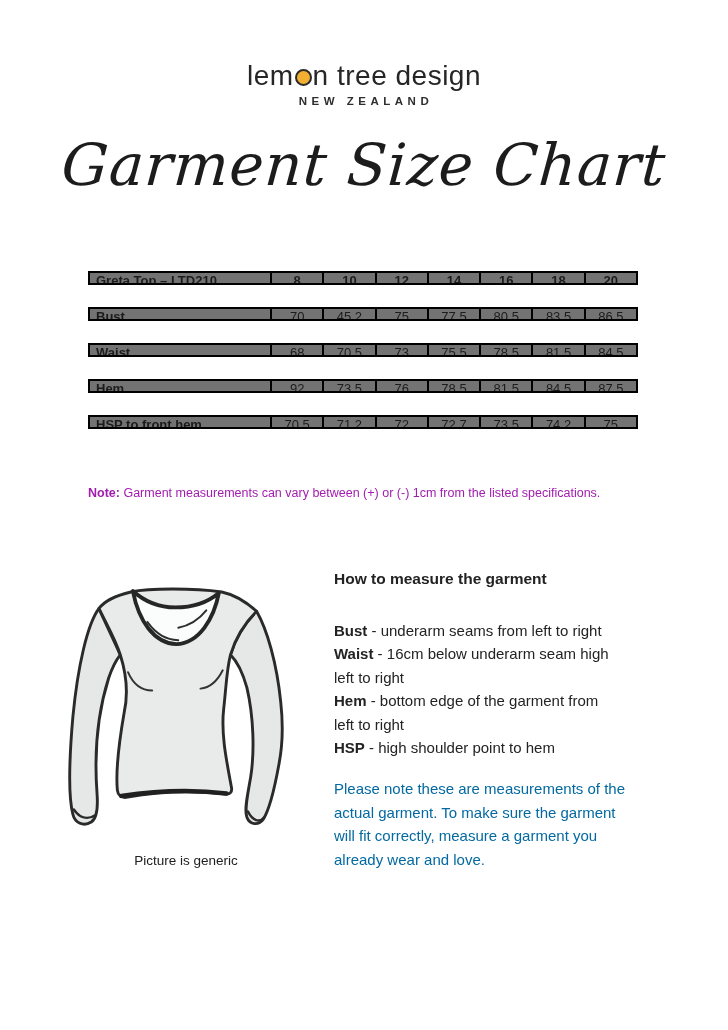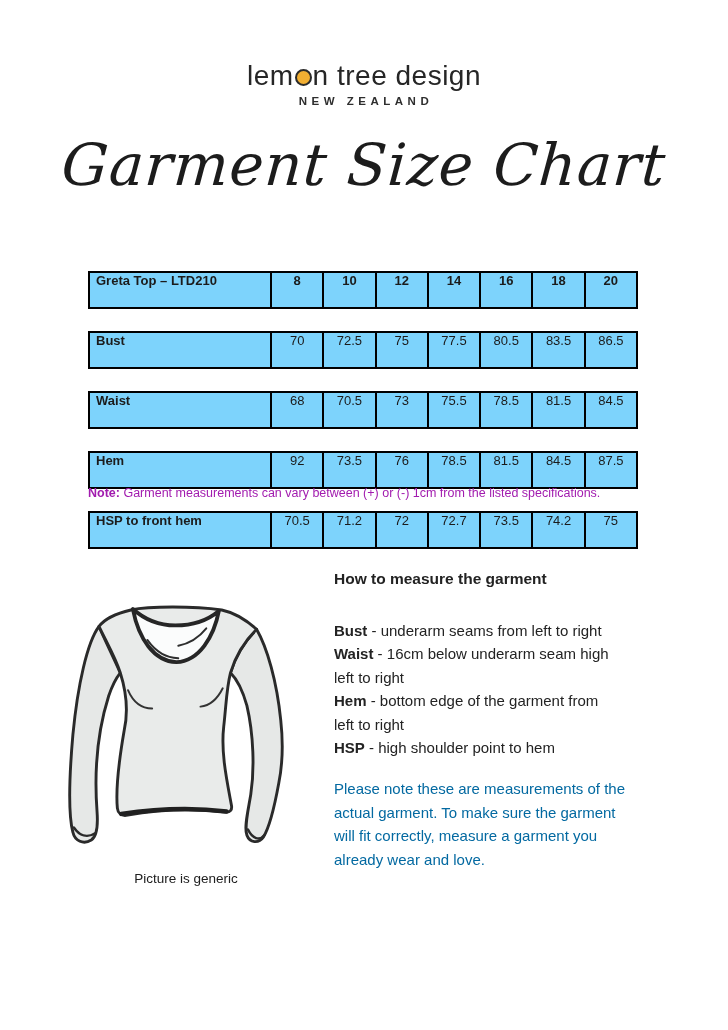--- a/index.html
+++ b/index.html
@@ -29,39 +29,39 @@
   
   .title {
     position:absolute; top:131px; left:0; width:728px; text-align:center;
     font-family:"DejaVu Serif", serif; font-style:italic; font-weight:normal;
     font-size:58px; color:#1c1c1c; letter-spacing:1px; transform:skewX(-4deg);
   }
 
   
   .chart { position:absolute; top:271px; left:88px; width:550px; }
   .trow {
-    display:flex; border:2px solid #000; height:38px; margin-bottom:22px;
-    background:#7dd3fc;
+    display:flex; border:2px solid #000; height:14px; margin-bottom:22px;
+    background:#737373;
   }
   .trow:last-child { margin-bottom:15px; }
   .cell {
     height:100%; line-height:16px; font-size:13px; overflow:hidden;
     border-right:2px solid #000;
   }
   .cell:last-child { border-right:none; }
   .lbl { width:182px; padding-left:6px; font-weight:bold; text-align:left; }
   .v   { flex:1; text-align:center; }
   .hd  { font-weight:bold; }
 
   
   .note { position:absolute; top:486px; left:88px; width:600px; font-size:12.5px; color:#a21caf; }
   .note b { font-weight:bold; }
 
   
-  .garment { position:absolute; top:580px; left:54px; width:264px; text-align:center; }
+  .garment { position:absolute; top:562px; left:54px; width:264px; text-align:center; }
   .garment svg { display:block; margin:0 auto; }
   .garment figcaption { margin-top:1px; font-size:13.5px; color:#202020; }
 
   
   .guide { position:absolute; top:570px; left:334px; width:372px; }
   .guide h2 { font-size:15.5px; font-weight:bold; color:#222; margin:0 0 31px 0; }
   .guide-item { font-size:15px; line-height:23.4px; white-space:pre-line; color:#232323; }
   .guide-item b { font-weight:bold; }
   .guide-para { margin-top:18px; font-size:15px; line-height:23.4px; white-space:pre-line; color:#0369a1; }
 </style>
@@ -86,21 +86,21 @@
       <div class="cell v hd">12</div>
       <div class="cell v hd">14</div>
       <div class="cell v hd">16</div>
       <div class="cell v hd">18</div>
       <div class="cell v hd">20</div>
     </div>
 
     <div class="trow">
       <div class="cell lbl">Bust</div>
       <div class="cell v">70</div>
-      <div class="cell v">72.5</div>
+      <div class="cell v">45.2</div>
       <div class="cell v">75</div>
       <div class="cell v">77.5</div>
       <div class="cell v">80.5</div>
       <div class="cell v">83.5</div>
       <div class="cell v">86.5</div>
     </div>
 
     <div class="trow">
       <div class="cell lbl">Waist</div>
       <div class="cell v">68</div>

